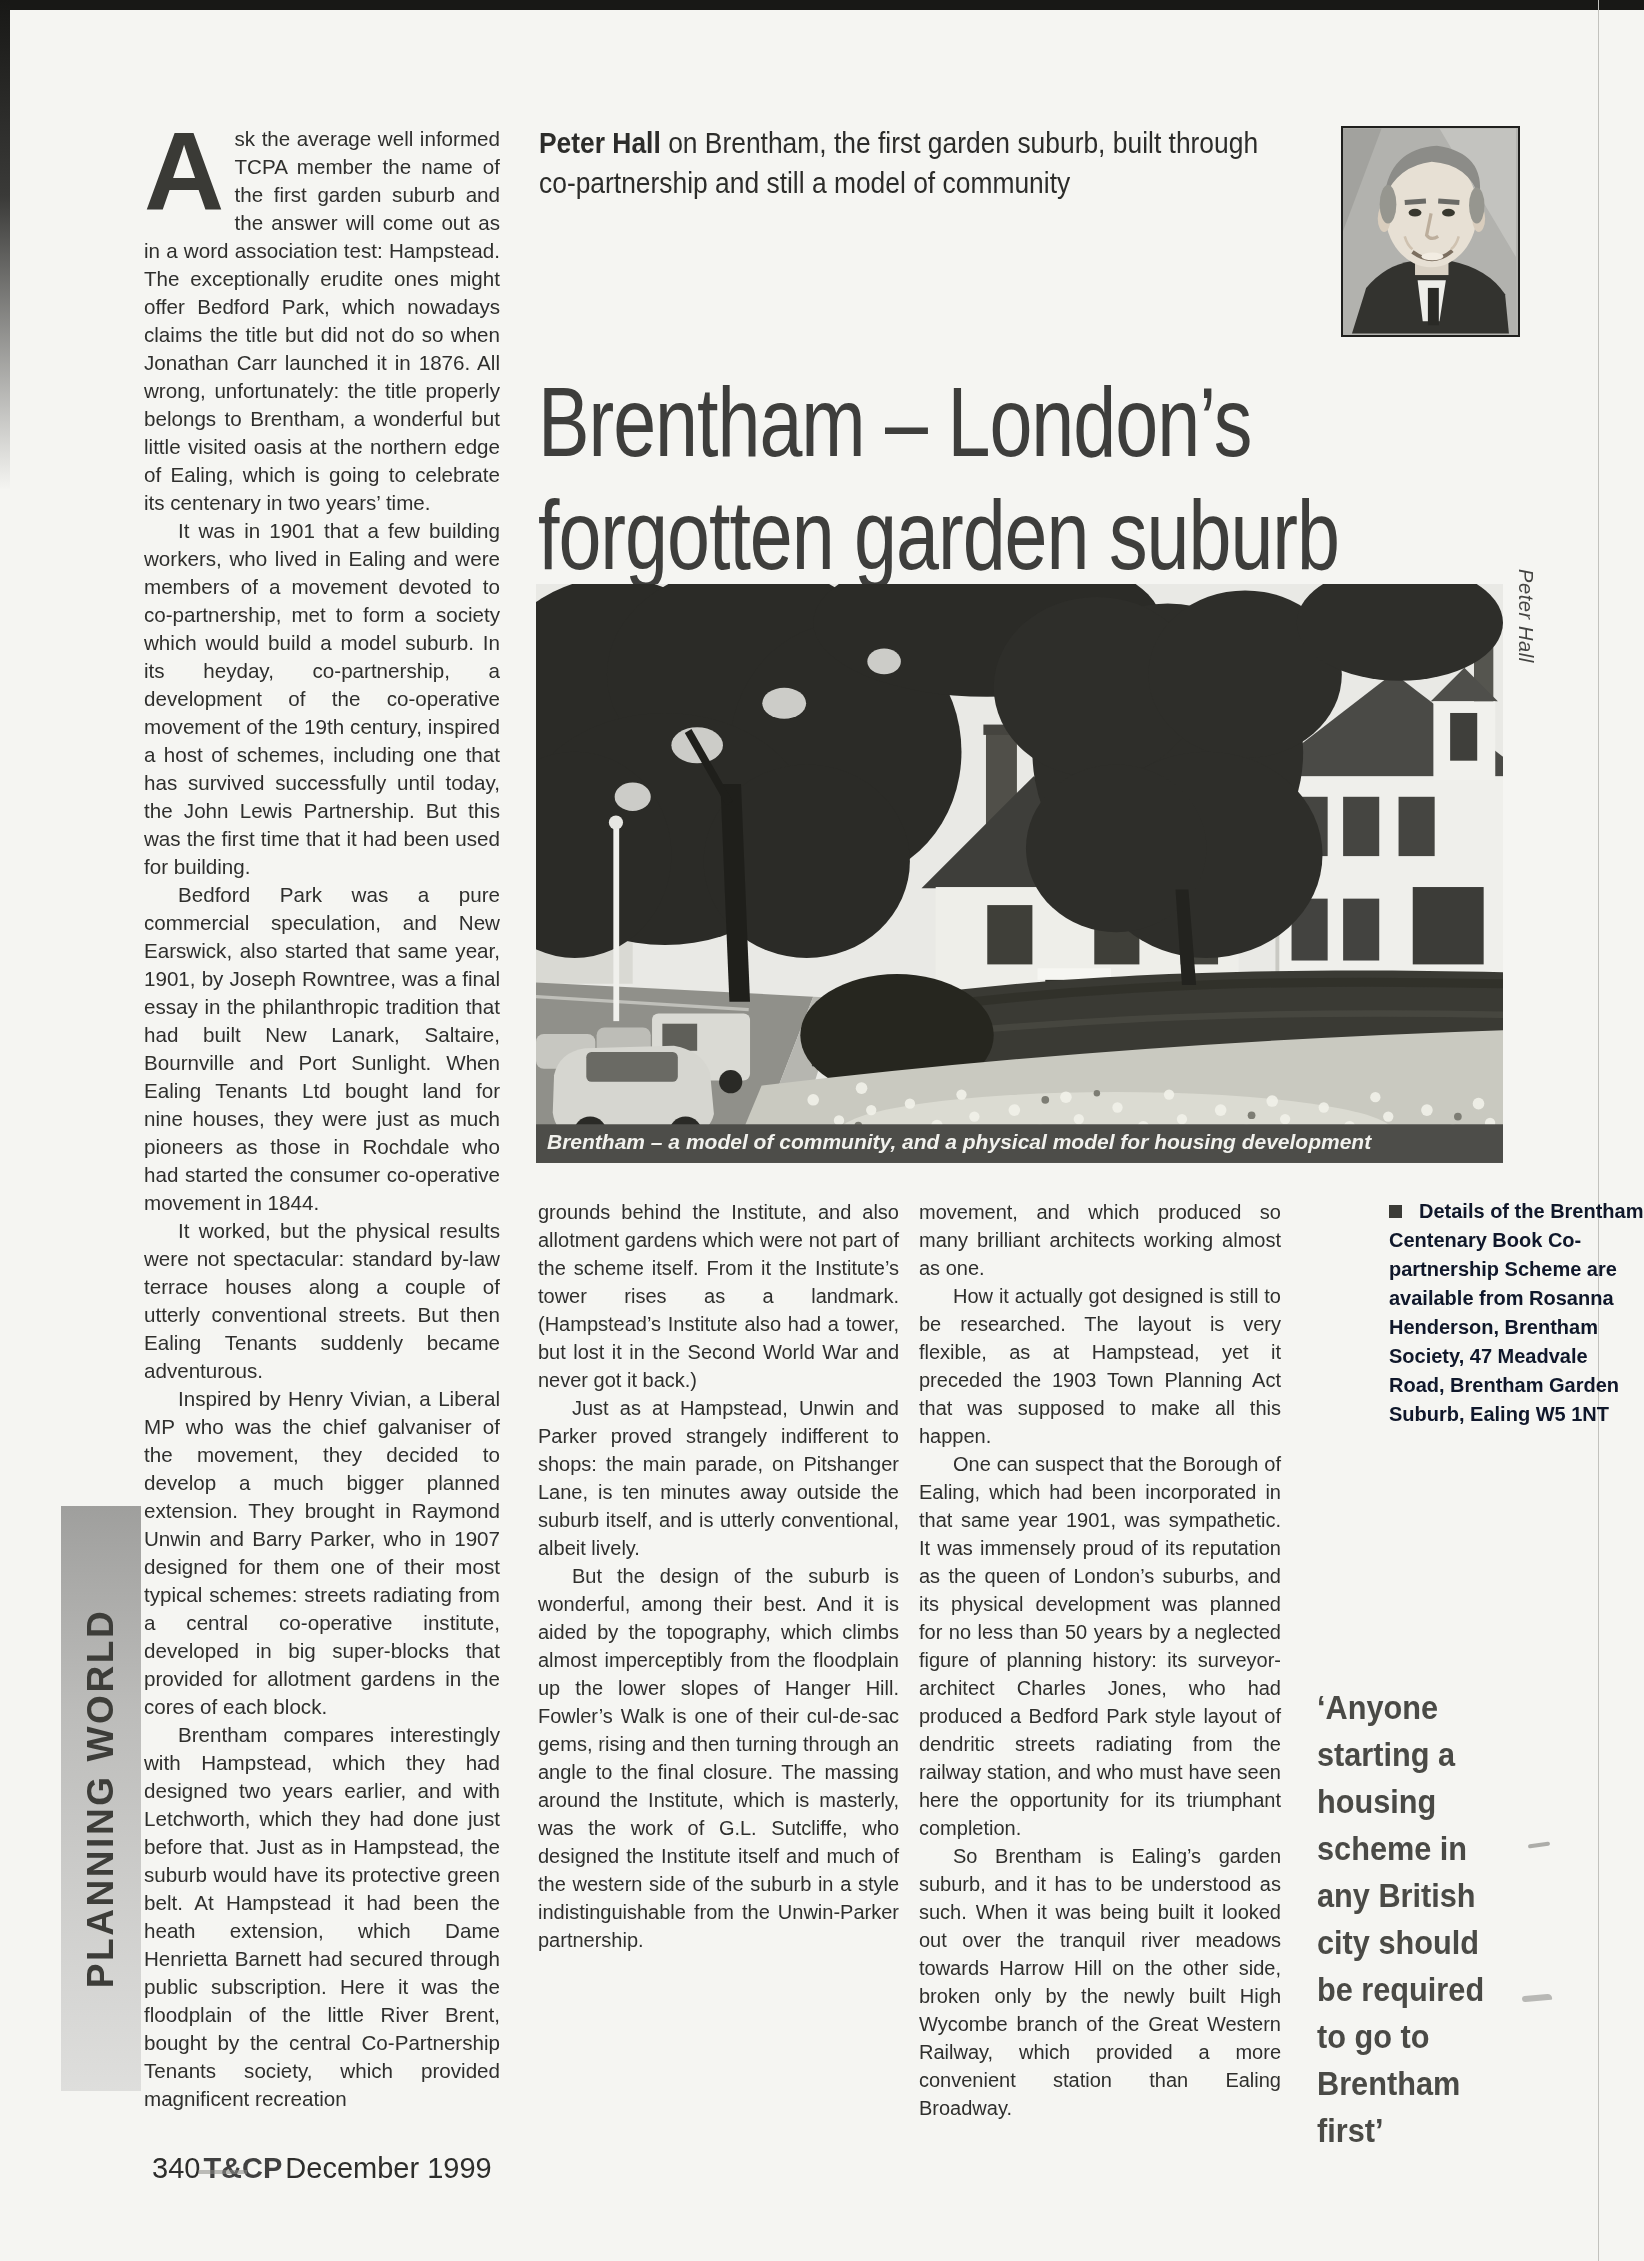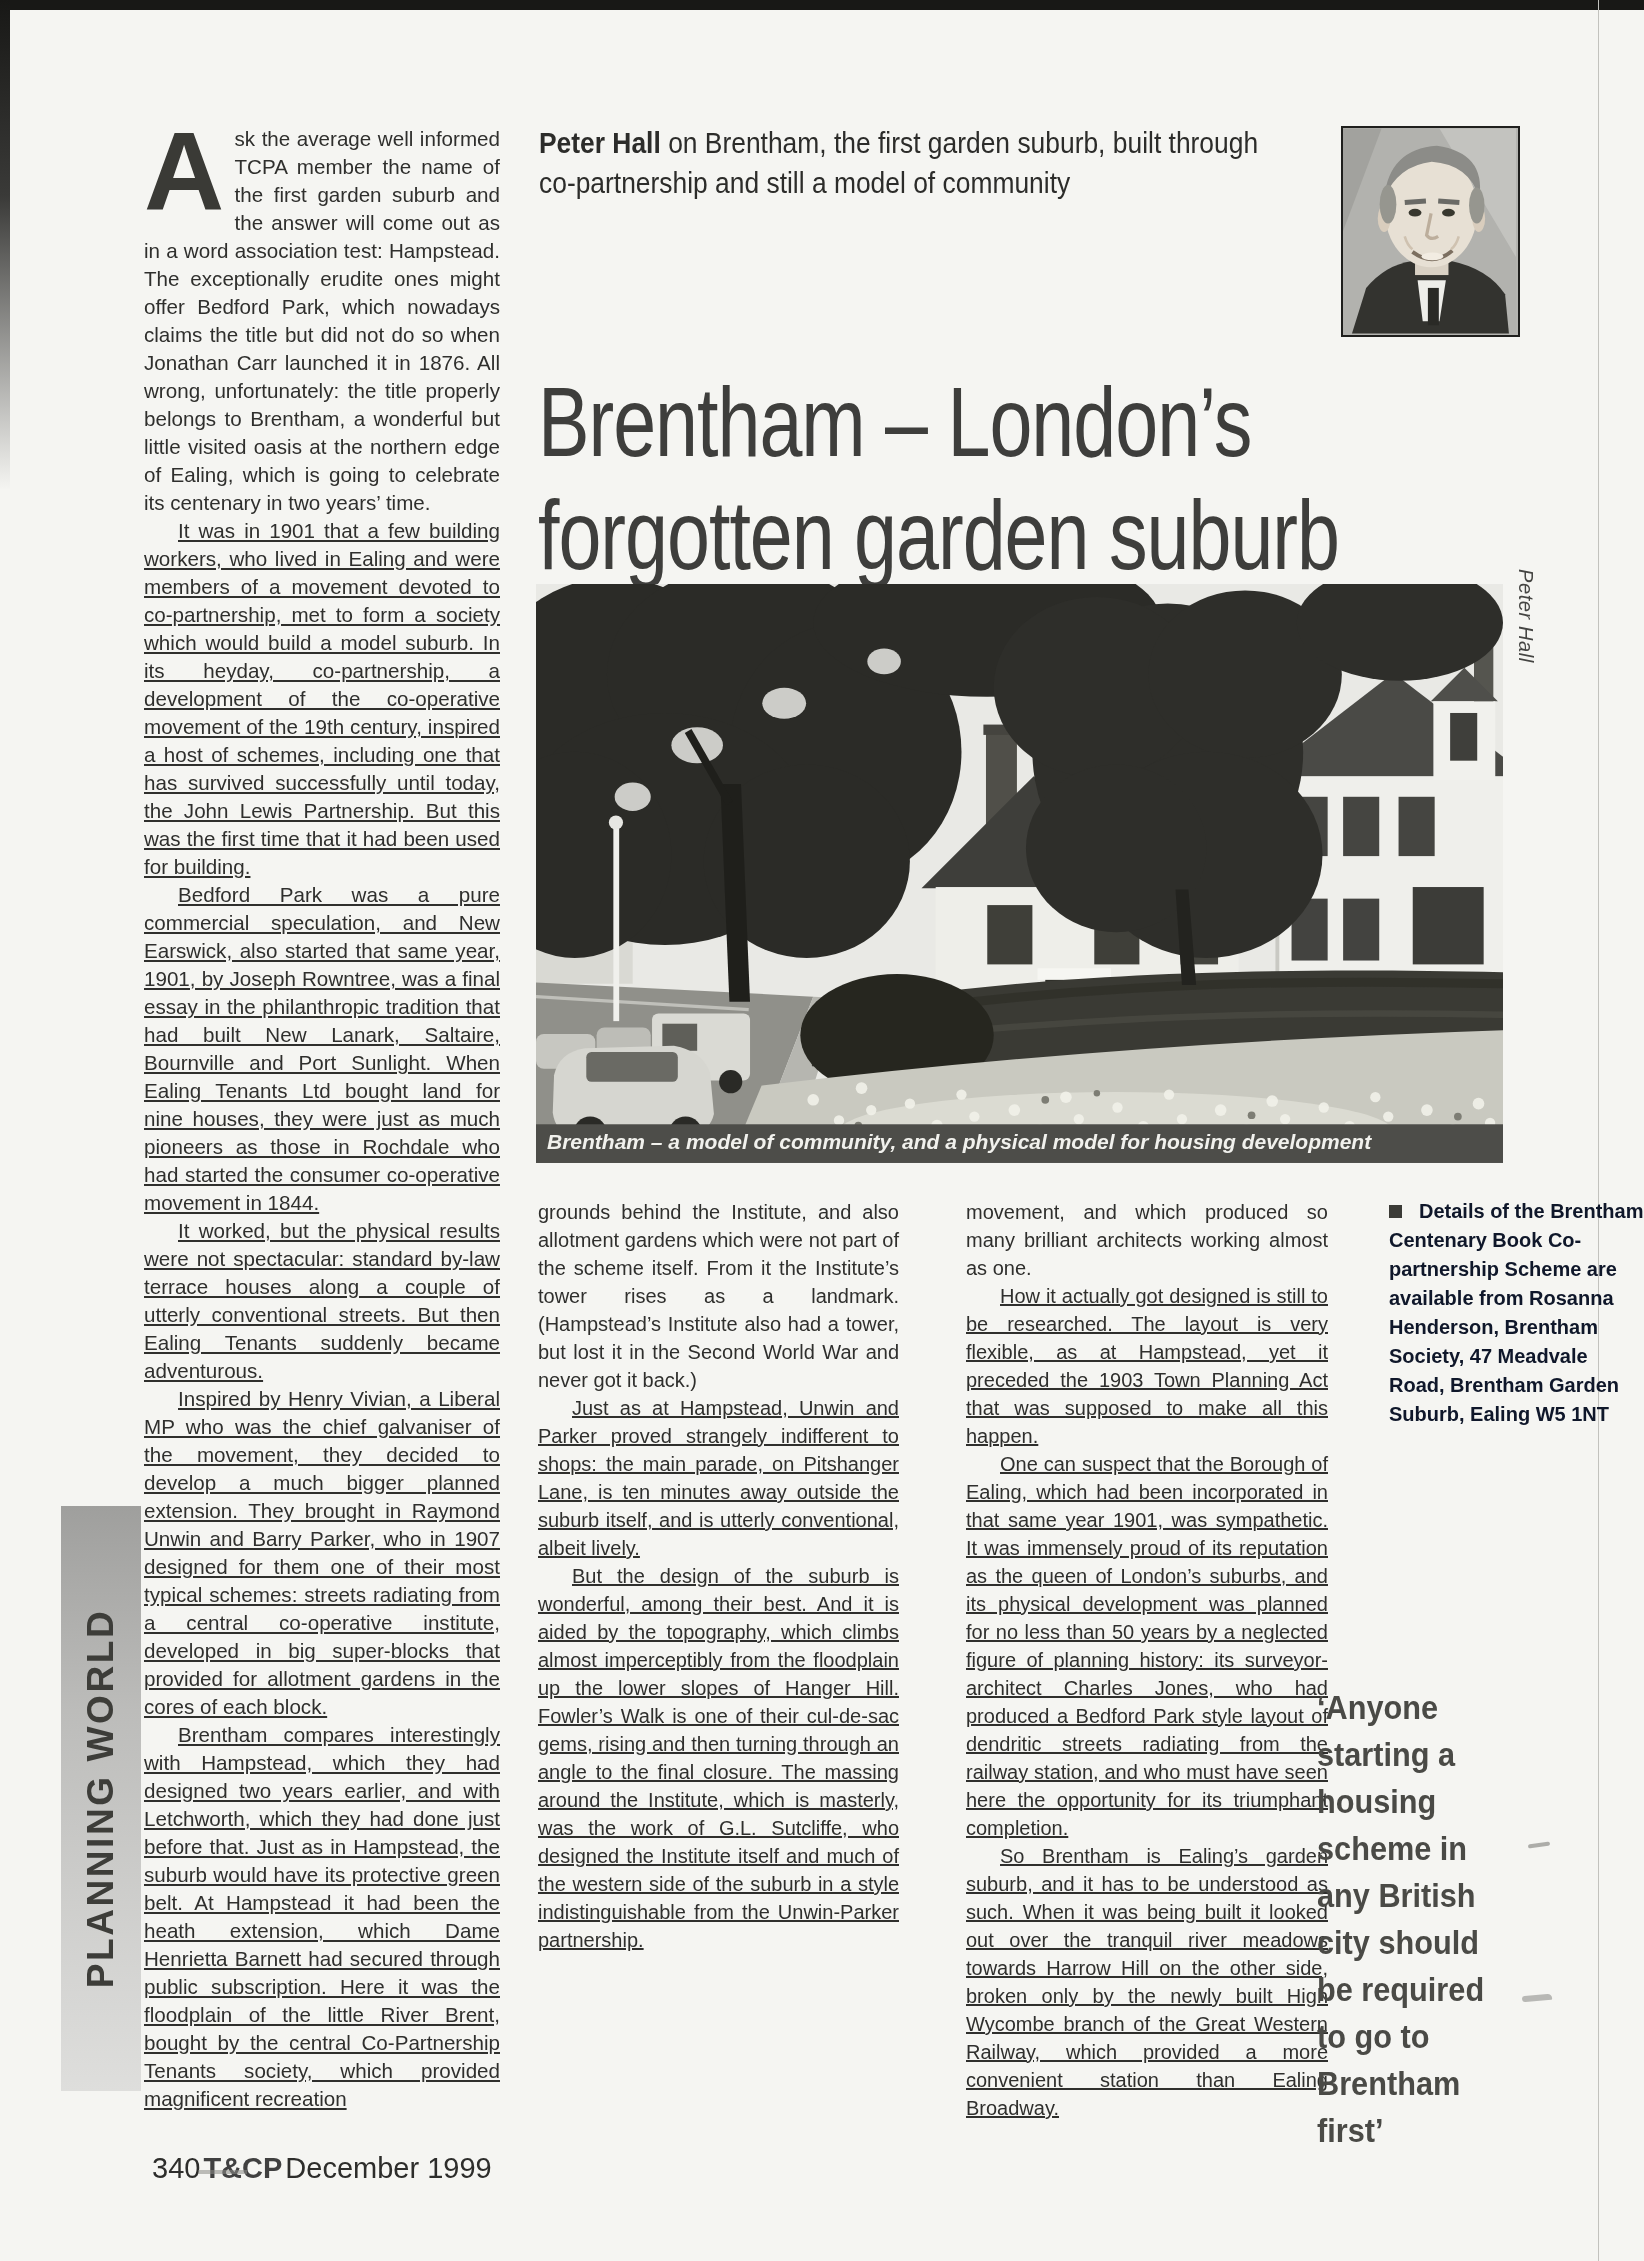--- a/index.html
+++ b/index.html
@@ -29,24 +29,24 @@
             border:2.6px solid #1f1f1d;box-sizing:border-box;background:#b4b4b0;}
   
   .photo{position:absolute;left:536px;top:584px;width:967px;height:579px;}
   .caption{position:absolute;left:547px;top:1123px;width:944px;height:37px;line-height:37px;
            font-size:21px;font-style:italic;font-weight:bold;color:#f1f1ed;}
   .credit{position:absolute;left:1514px;top:569px;writing-mode:vertical-rl;font-style:italic;
           font-size:20px;color:#45454?;color:#454543;letter-spacing:0.6px;}
   
   .col{position:absolute;text-align:justify;font-size:20.6px;line-height:28px;color:#2f2f2d;}
   .col p{margin:0;}
-  .col p.ind{text-indent:34px;text-decoration:underline;}
+  .col p.ind{text-indent:34px;}
   .col1{left:144px;top:125px;width:356px;}
   .col2{left:538px;top:1198px;width:361px;font-size:20px;line-height:28px;}
-  .col3{left:919px;top:1198px;width:362px;font-size:20px;line-height:28px;margin-left:47px;}
+  .col3{left:919px;top:1198px;width:362px;font-size:20px;line-height:28px;}
   .dropcap{float:left;font-size:111px;line-height:85px;font-weight:bold;color:#3a3a36;
            margin:5.2px 10.3px 0 0;}
   
   .side-note{position:absolute;left:1389px;top:1197px;width:259px;font-size:20px;line-height:29px;
              font-weight:bold;color:#0f172a;}
   .bullet{display:inline-block;width:13px;height:13px;background:#3b3b37;margin-right:17px;}
   .pullquote{position:absolute;left:1317px;top:1684px;width:217px;font-size:33px;line-height:47px;
              font-weight:bold;color:#4a4a46;transform:scaleX(0.93);transform-origin:0 0;}
   
   .banner-bar{position:absolute;left:61px;top:1506px;width:80px;height:585px;

